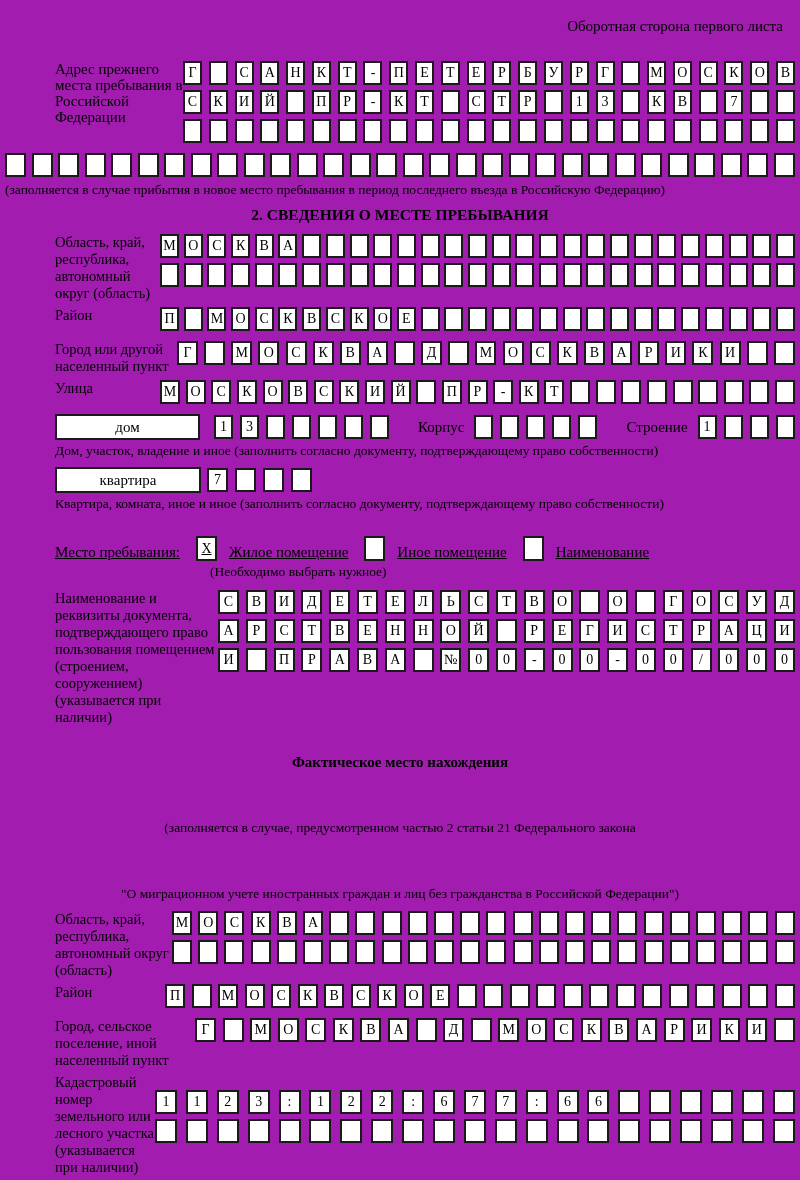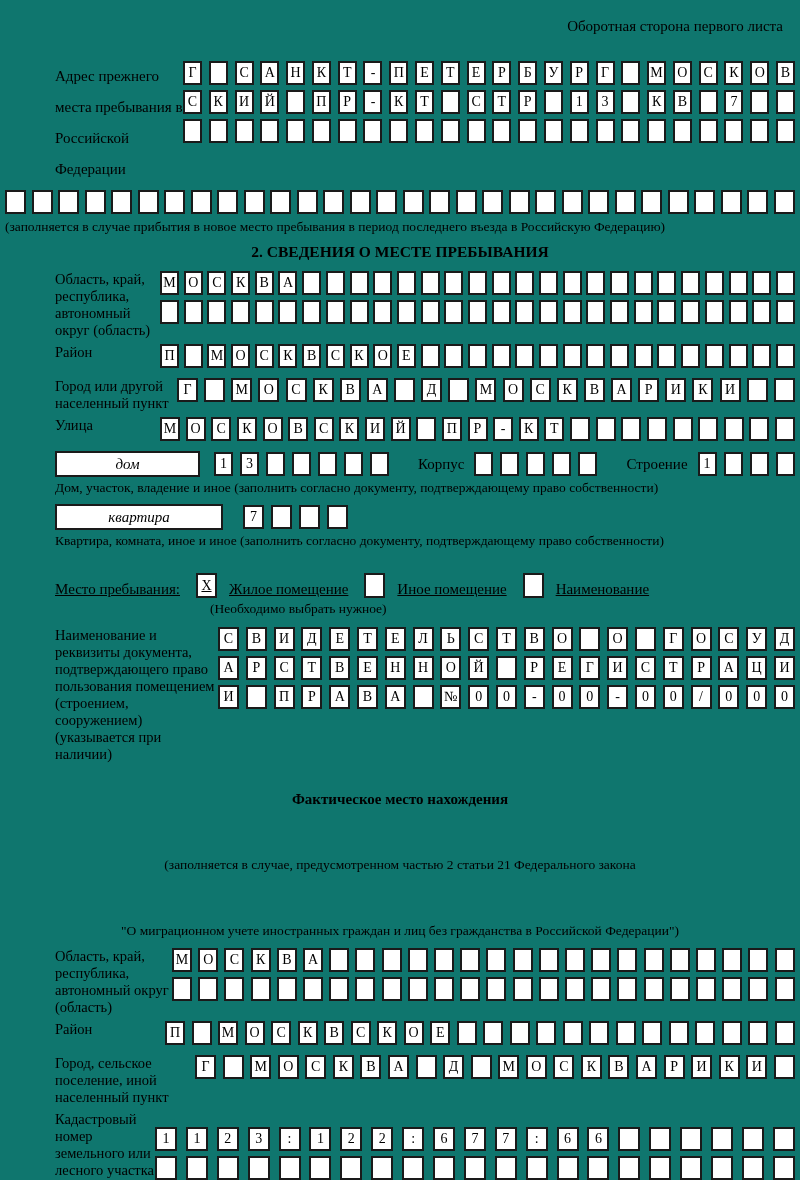--- a/index.html
+++ b/index.html
@@ -1,29 +1,29 @@
 <!DOCTYPE html>
 <html lang="ru"><head>
 <meta charset="utf-8">
 <style>
   html,body{margin:0;padding:0;background:#fff;}
   .page{
     position:relative;
     width:800px;height:1180px;
     box-sizing:border-box;
     padding:10px 5px 0 5px;
-    background:#0f766e;color:#000;
+    background:#a21caf;color:#000;
     font-family:"Liberation Serif","DejaVu Serif",serif;
     overflow:hidden;
   }
   .hdr{ text-align:right; font-size:15px; padding-right:12px; margin:8px 0 26px 0;}
 
   .field{display:flex;align-items:flex-start;margin-bottom:5px;}
   .flabel{font-size:14.5px;line-height:17px;padding-left:50px;box-sizing:border-box;flex-shrink:0;}
-  .flabel.big{font-size:15px;line-height:31px;}
+  .flabel.big{font-size:15px;line-height:16px;}
   .fcells{flex:1;min-width:0;}
 
   .cellrow{display:flex;justify-content:space-between;margin-bottom:5px;}
   .cell{
     display:inline-block;box-sizing:border-box;
     height:24px;border:2px solid #1a1a1a;
     font-size:14px;line-height:20px;text-align:center;
     overflow:hidden;flex-shrink:0;background:#fff;
   }
   .cA .cell{width:19px;}      
@@ -41,24 +41,24 @@
 
   .caption{font-size:13.5px;margin:2px 0 8px 0;}
   .caption.center{}
   .caption.left{padding-left:50px;}
 
   .sect-title{text-align:center;font-weight:bold;font-size:15.5px;margin:2px 0 10px 0;}
 
   .domrow,.kvrow{display:flex;align-items:center;padding-left:50px;margin-bottom:3px;}
   .bigbox{
     box-sizing:border-box;border:2px solid #1a1a1a;height:26px;
-    font-size:15px;line-height:22px;text-align:center;background:#fff;flex-shrink:0;font-style:italic;
+    font-size:15px;line-height:22px;text-align:center;background:#fff;flex-shrink:0;
   }
   .dombox{width:145px;margin-right:14px;}
-  .kvbox{width:168px;margin-right:20px;}
+  .kvbox{width:146px;margin-right:6px;}
   .inlinelabel{font-size:15px;margin:0 10px 0 22px;white-space:nowrap;}
 
   .mestorow{display:flex;align-items:flex-end;padding-left:50px;margin-top:24px;font-size:15px;text-decoration:underline;}
   .checkbox{
     box-sizing:border-box;display:inline-block;width:21px;height:25px;
     border:2px solid #1a1a1a;font-size:14px;line-height:21px;text-align:center;
     margin:0 12px 0 16px;flex-shrink:0;background:#fff;
   }
   .mnote{font-size:13.5px;margin:3px 0 10px 205px;}
 

